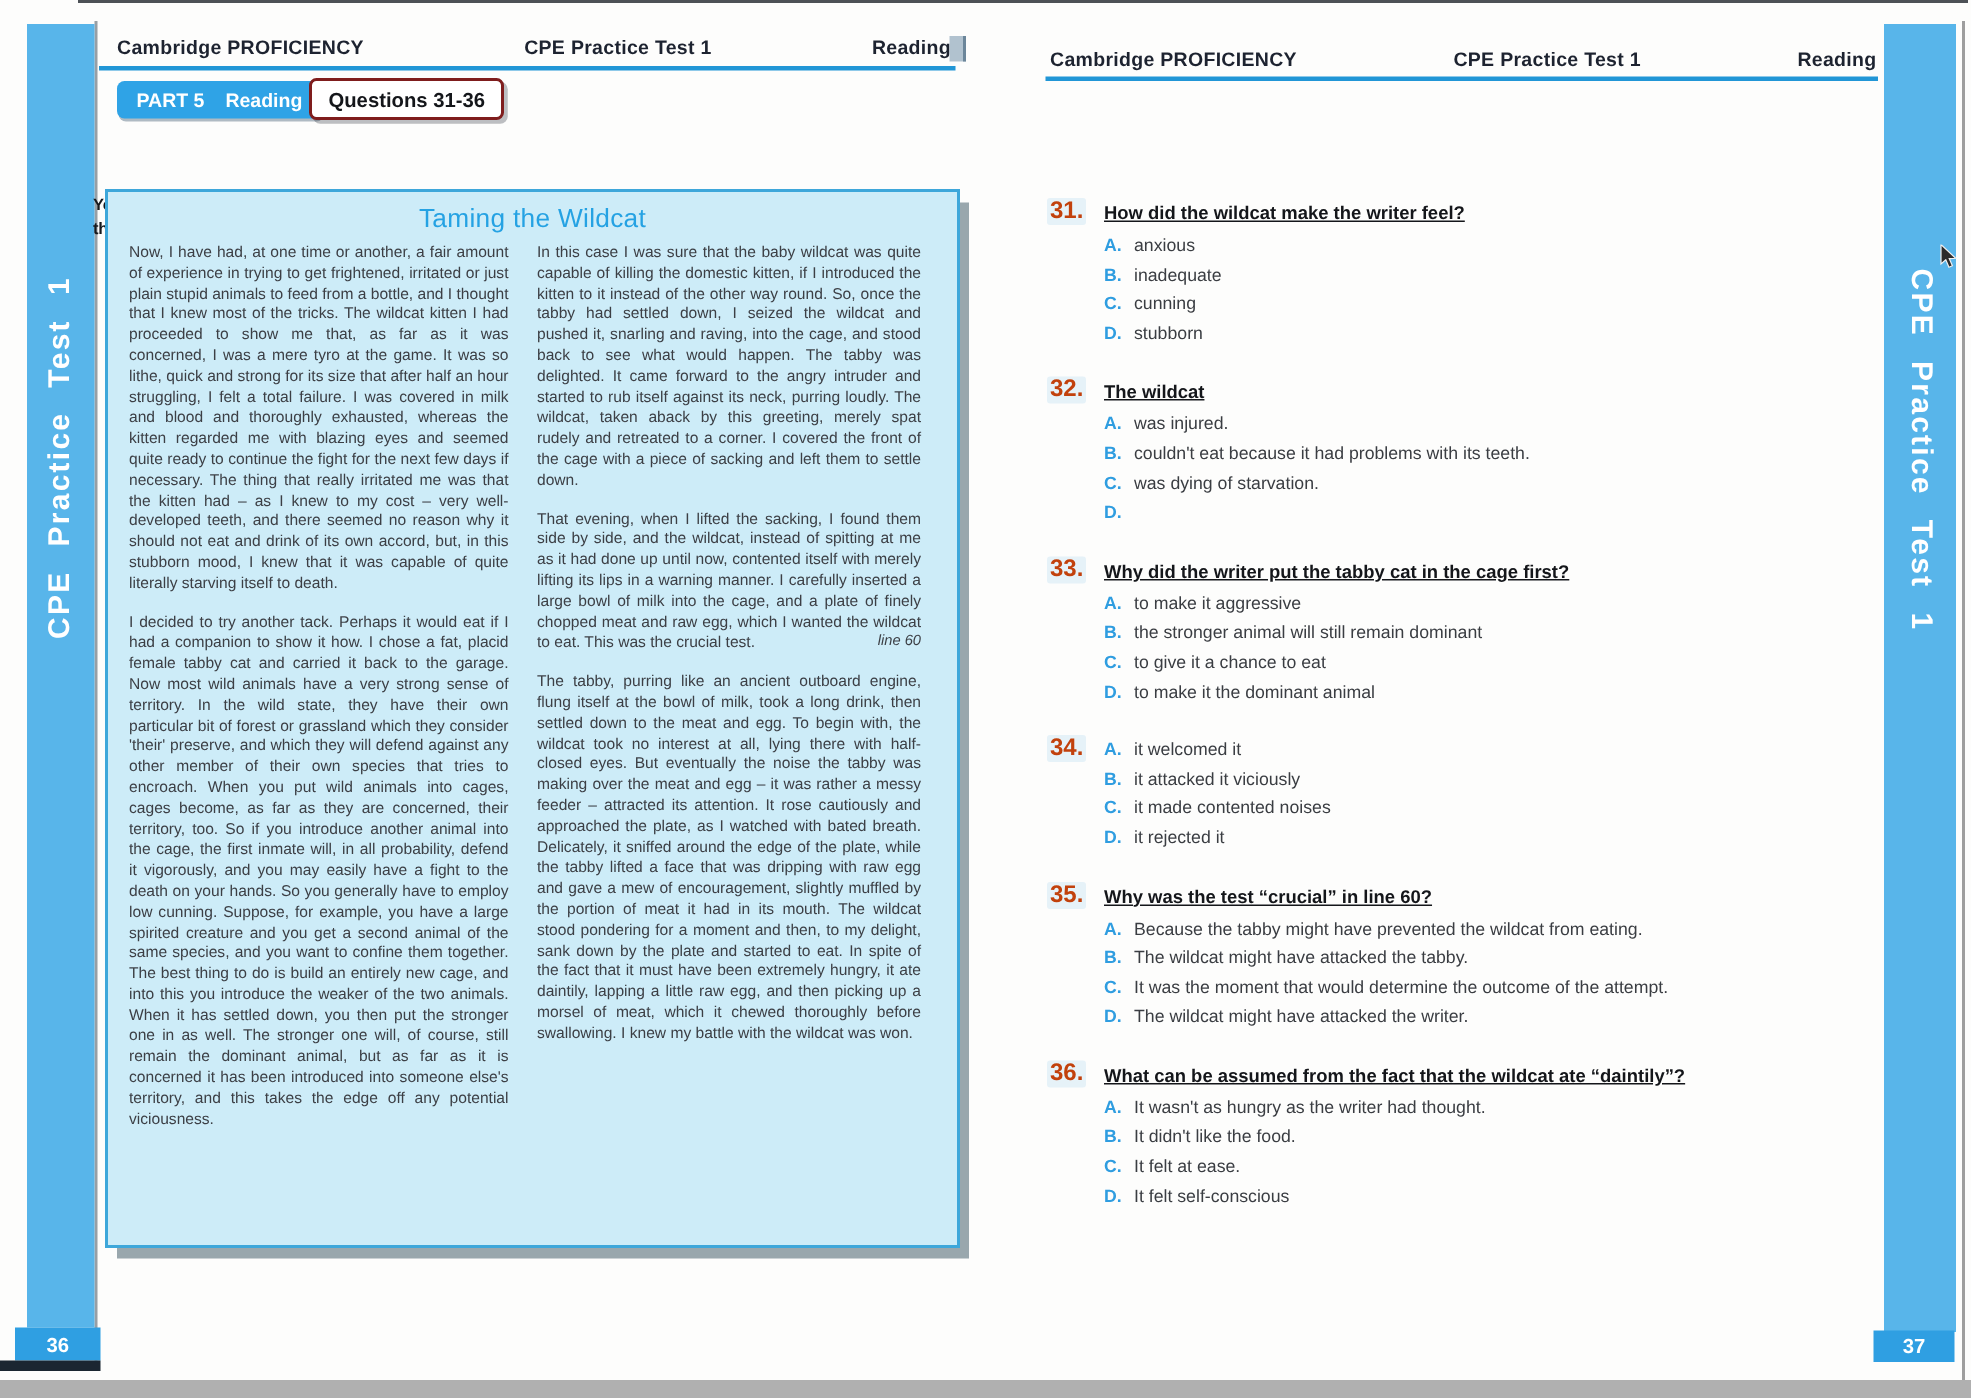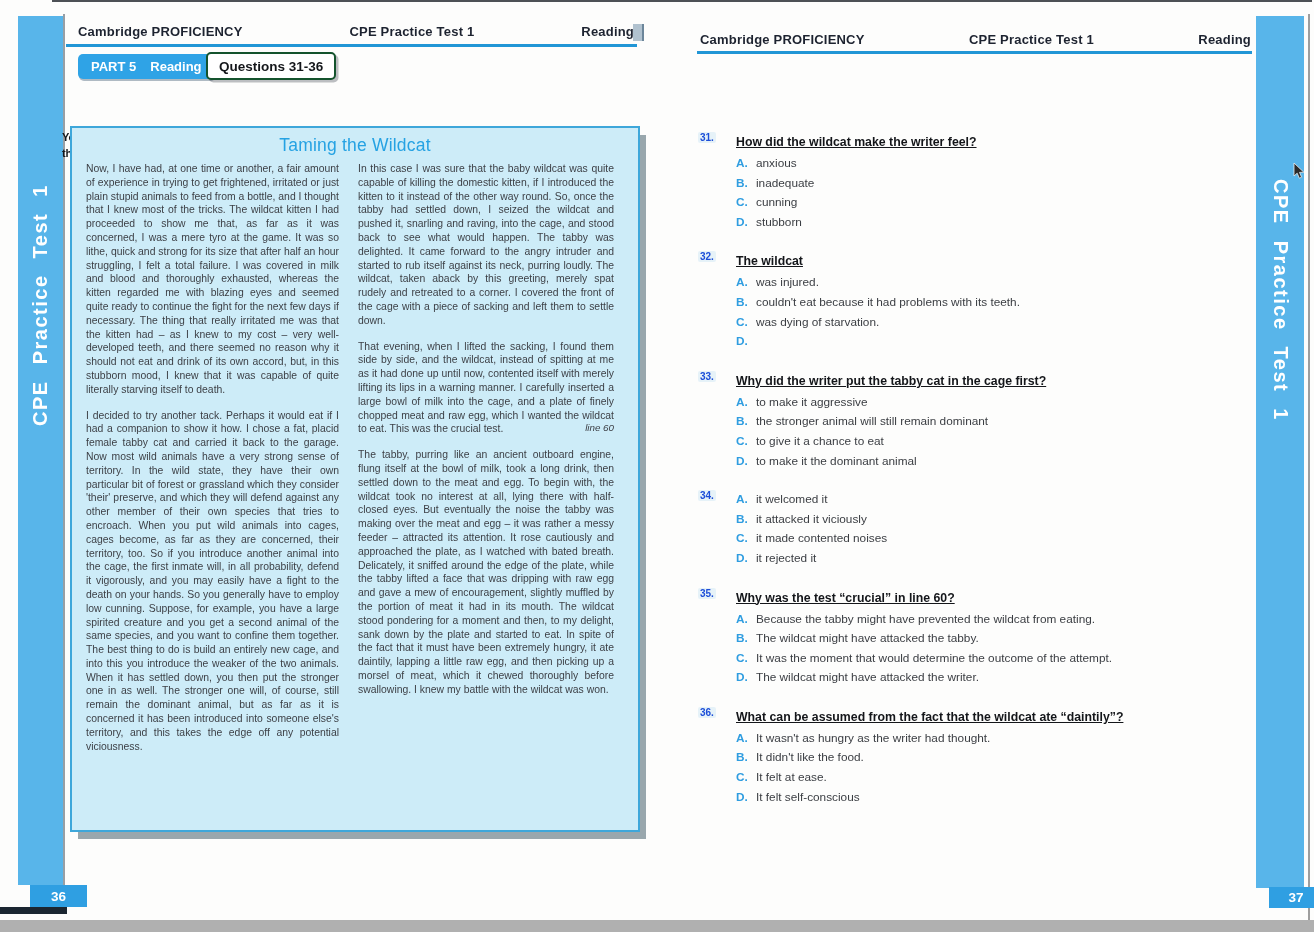--- a/index.html
+++ b/index.html
@@ -20,21 +20,21 @@
   .sidebar-text {
     position:absolute; color:#ffffff; font-weight:bold; font-size:20px;
     letter-spacing:1.5px; word-spacing:9px; white-space:nowrap;
     display:flex; align-items:center; justify-content:center;
   }
   .sidebar-text.left  { left:18px; top:155px; width:45px; height:300px; writing-mode:vertical-rl; transform:rotate(180deg); }
   .sidebar-text.right { left:1256px; top:140px; width:48px; height:320px; writing-mode:vertical-rl; }
 
   .pagenum {
     position:absolute; background:#2f9fe2; color:#fff; font-weight:bold; font-size:13.5px;
-    display:flex; align-items:center; justify-content:center;margin-left:20px;
+    display:flex; align-items:center; justify-content:center;
   }
   .pagenum.p36 { left:10px; top:885px; width:57px; height:22px; }
   .pagenum.p37 { left:1249px; top:887px; width:54px; height:21px; }
   .navy-bar { position:absolute; left:0; top:907px; width:67px; height:7px; background:#1b2631; }
 
   
   .header-row { position:absolute; display:flex; justify-content:space-between; align-items:flex-end;
                 color:#1d2330; font-weight:bold; font-size:13px; letter-spacing:.2px; }
   .header-row.lp { left:78px;  top:24px; width:556px; }
   .header-row.rp { left:700px; top:32px; width:551px; }
@@ -45,21 +45,21 @@
                    background:#a9bccb; border-right:2px solid #5d7a90; opacity:.9; }
 
   
   .part-tag {
     position:absolute; left:78px; top:54px; height:25px; padding:0 13px;
     background:#2fa3e6; border-radius:5px; color:#fff; font-weight:bold; font-size:13px;
     display:flex; align-items:center; gap:14px; box-shadow:1px 2px 0 rgba(30,60,90,.35);
   }
   .questions-tag {
     position:absolute; left:206px; top:52px; height:24px; padding:0 11px;
-    background:#ffffff; border:2px solid #14532d; border-radius:5px;
+    background:#ffffff; border:2px solid #7f1d1d; border-radius:5px;
     color:#14161a; font-weight:bold; font-size:13.5px;
     display:flex; align-items:center; box-shadow:2.5px 2.5px 0 rgba(40,45,55,.3);
   }
 
   .instructions {
     position:absolute; left:62px; top:88px; width:588px;
     color:#16181c; font-weight:bold; font-size:11px; line-height:15.5px; letter-spacing:-.1px;margin-top:42px;
   }
 
   
@@ -77,21 +77,21 @@
                  color:#3c3f45; font-size:10.4px; line-height:13.8px; }
   .passage-col.c1 { left:14px;  width:253px; }
   .passage-col.c2 { left:286px; width:256px; }
   .passage-col p { margin:0 0 12px 0; }
   .passage-col p.rel { position:relative; }
   .line-marker { position:absolute; right:0; bottom:1px; font-style:italic; font-size:9.8px; color:#3c3f45; }
 
   
   .questions-area { position:absolute; left:698px; top:132px; width:562px; }
   .question { position:relative; margin-bottom:19px; }
-  .q-num { position:absolute; left:0; top:0; color:#1d4ed8; font-weight:bold; font-size:10px;
+  .q-num { position:absolute; left:0; top:0; color:#c2410c; font-weight:bold; font-size:16px;
            background:rgba(130,195,235,.18); padding:0 2px; border-radius:2px; }
   .q-text { margin-left:38px; color:#14161a; font-weight:bold; font-size:12.3px; line-height:20px;text-decoration:underline; }
   .options { margin-left:38px; margin-top:2px; }
   .option { display:flex; line-height:19.6px; }
   .opt-letter { width:20px; flex:0 0 20px; color:#2f9de0; font-weight:bold; font-size:11.8px; }
   .opt-text { color:#3a3d42; font-size:11.8px; }
 
   .mouse-cursor { position:absolute; left:1293px; top:163px; width:13px; height:17px; }
 </style>
 </head>

